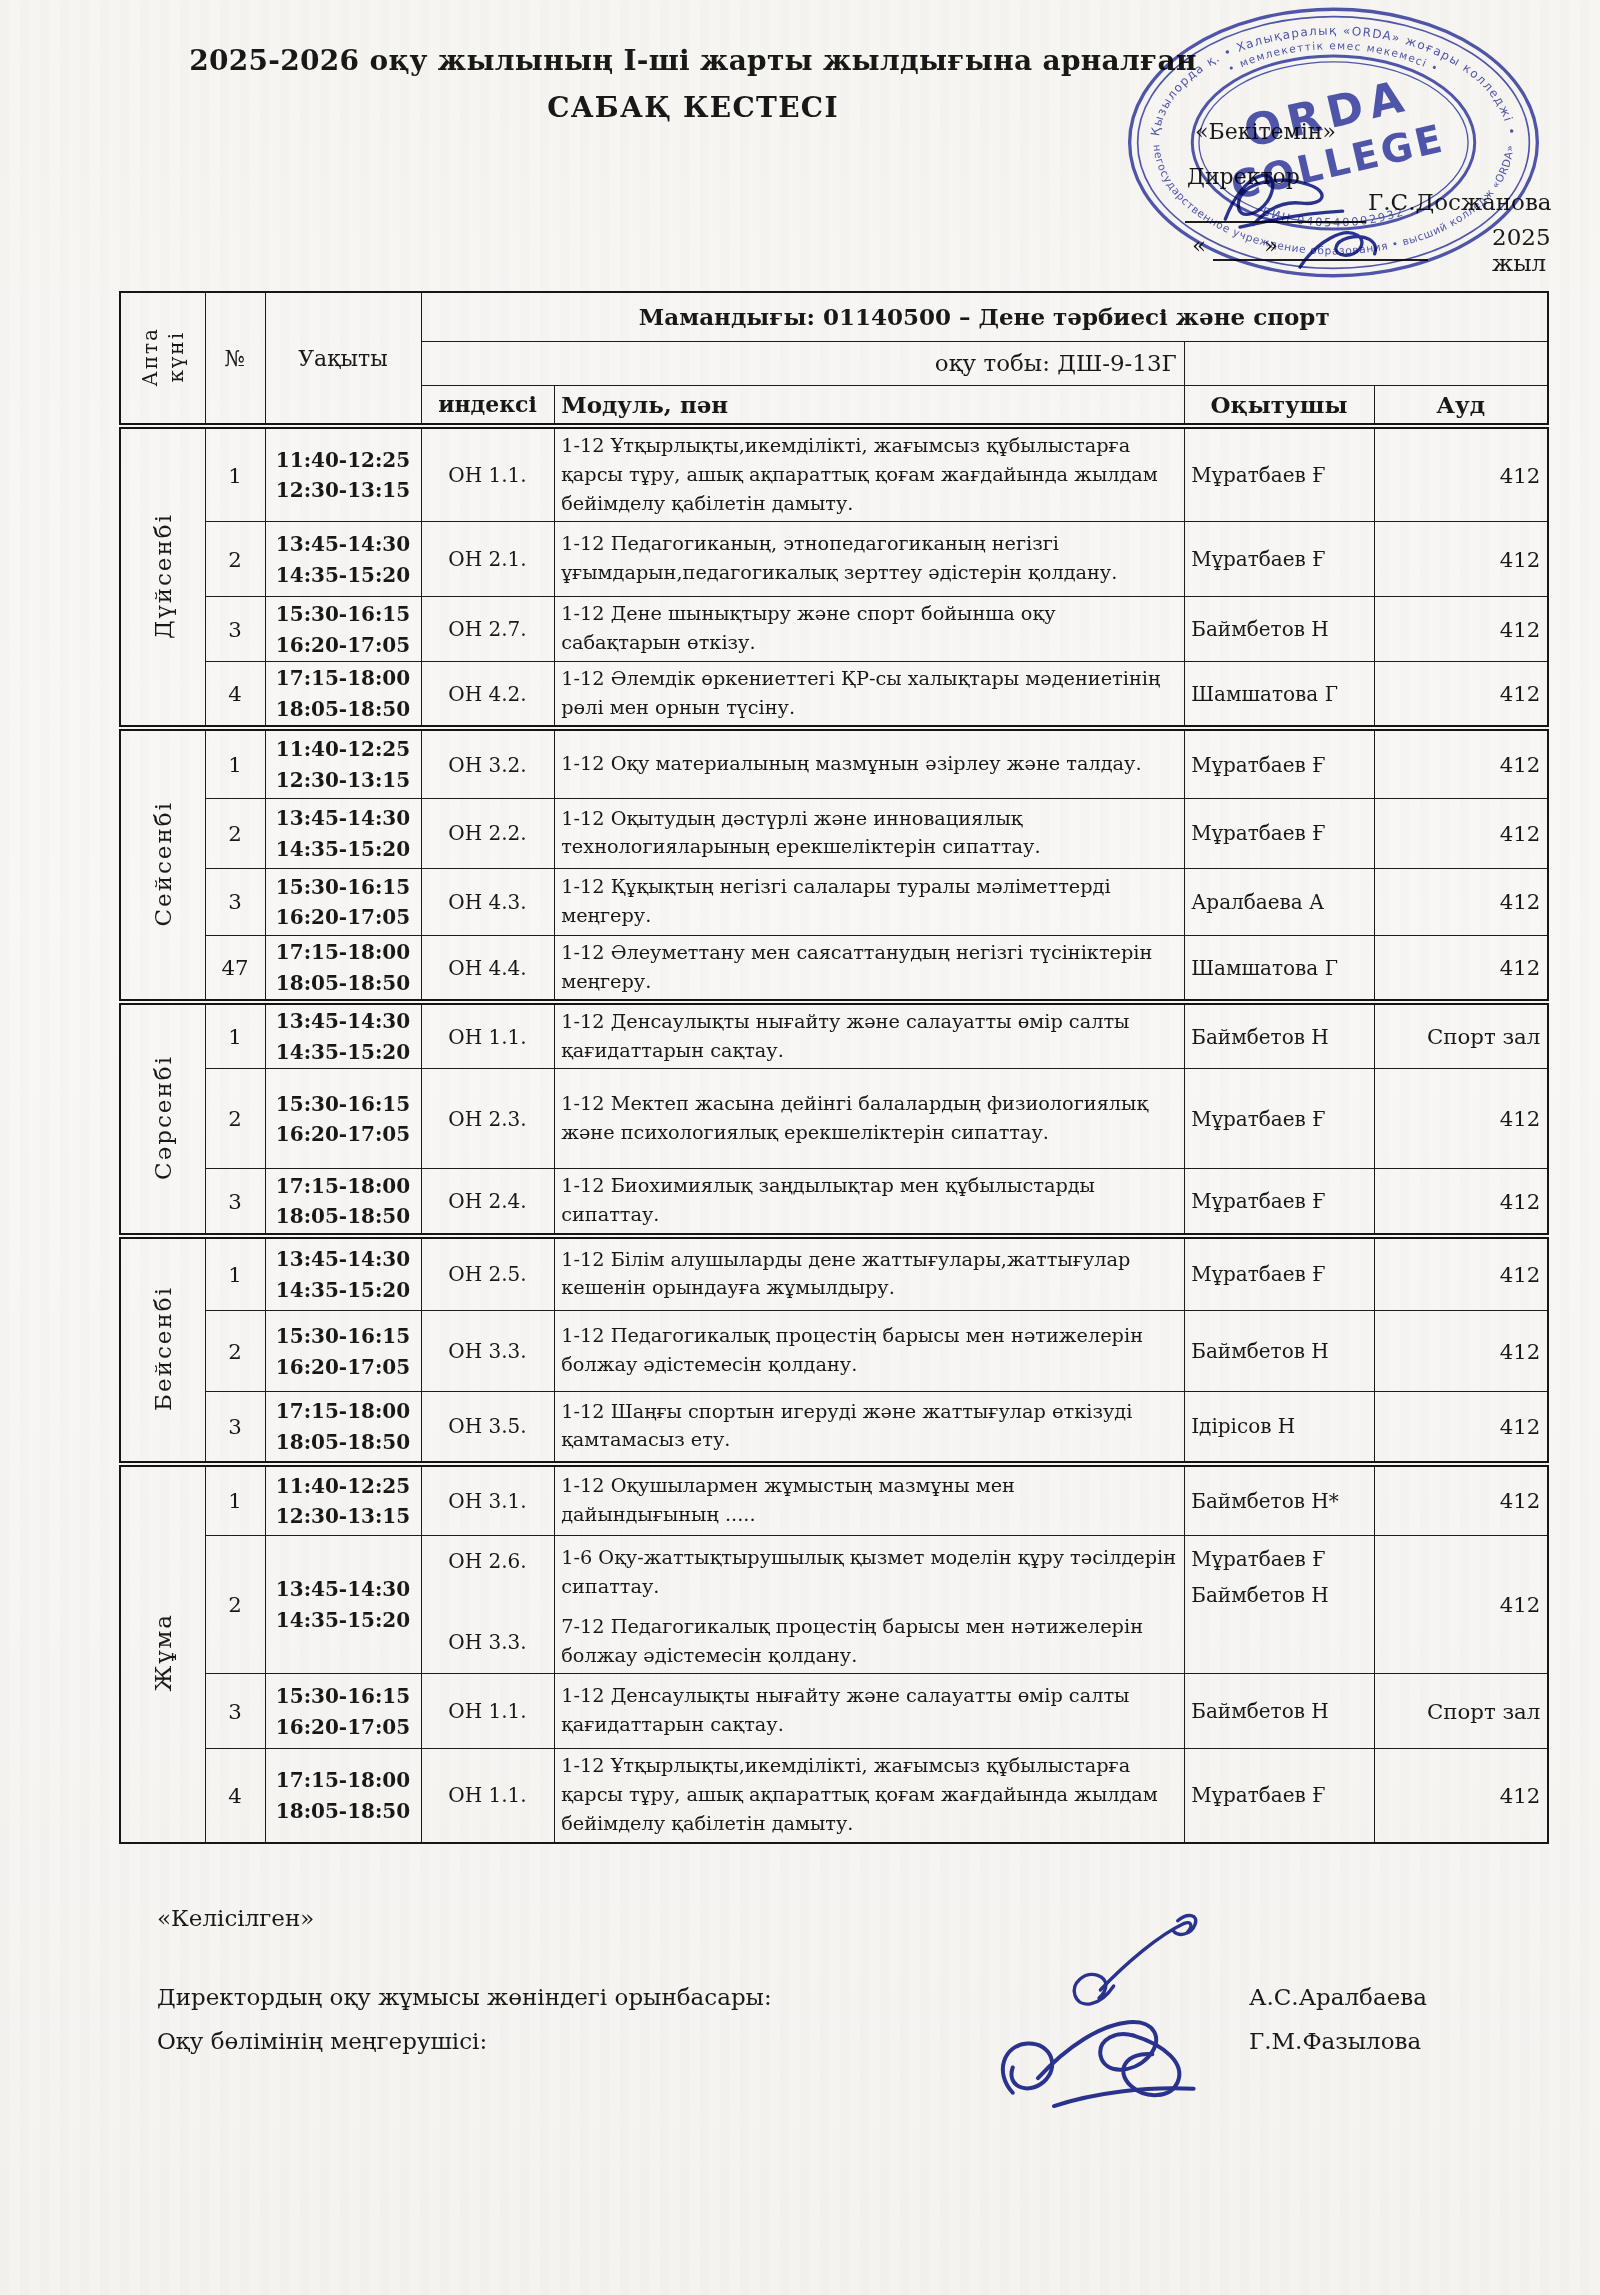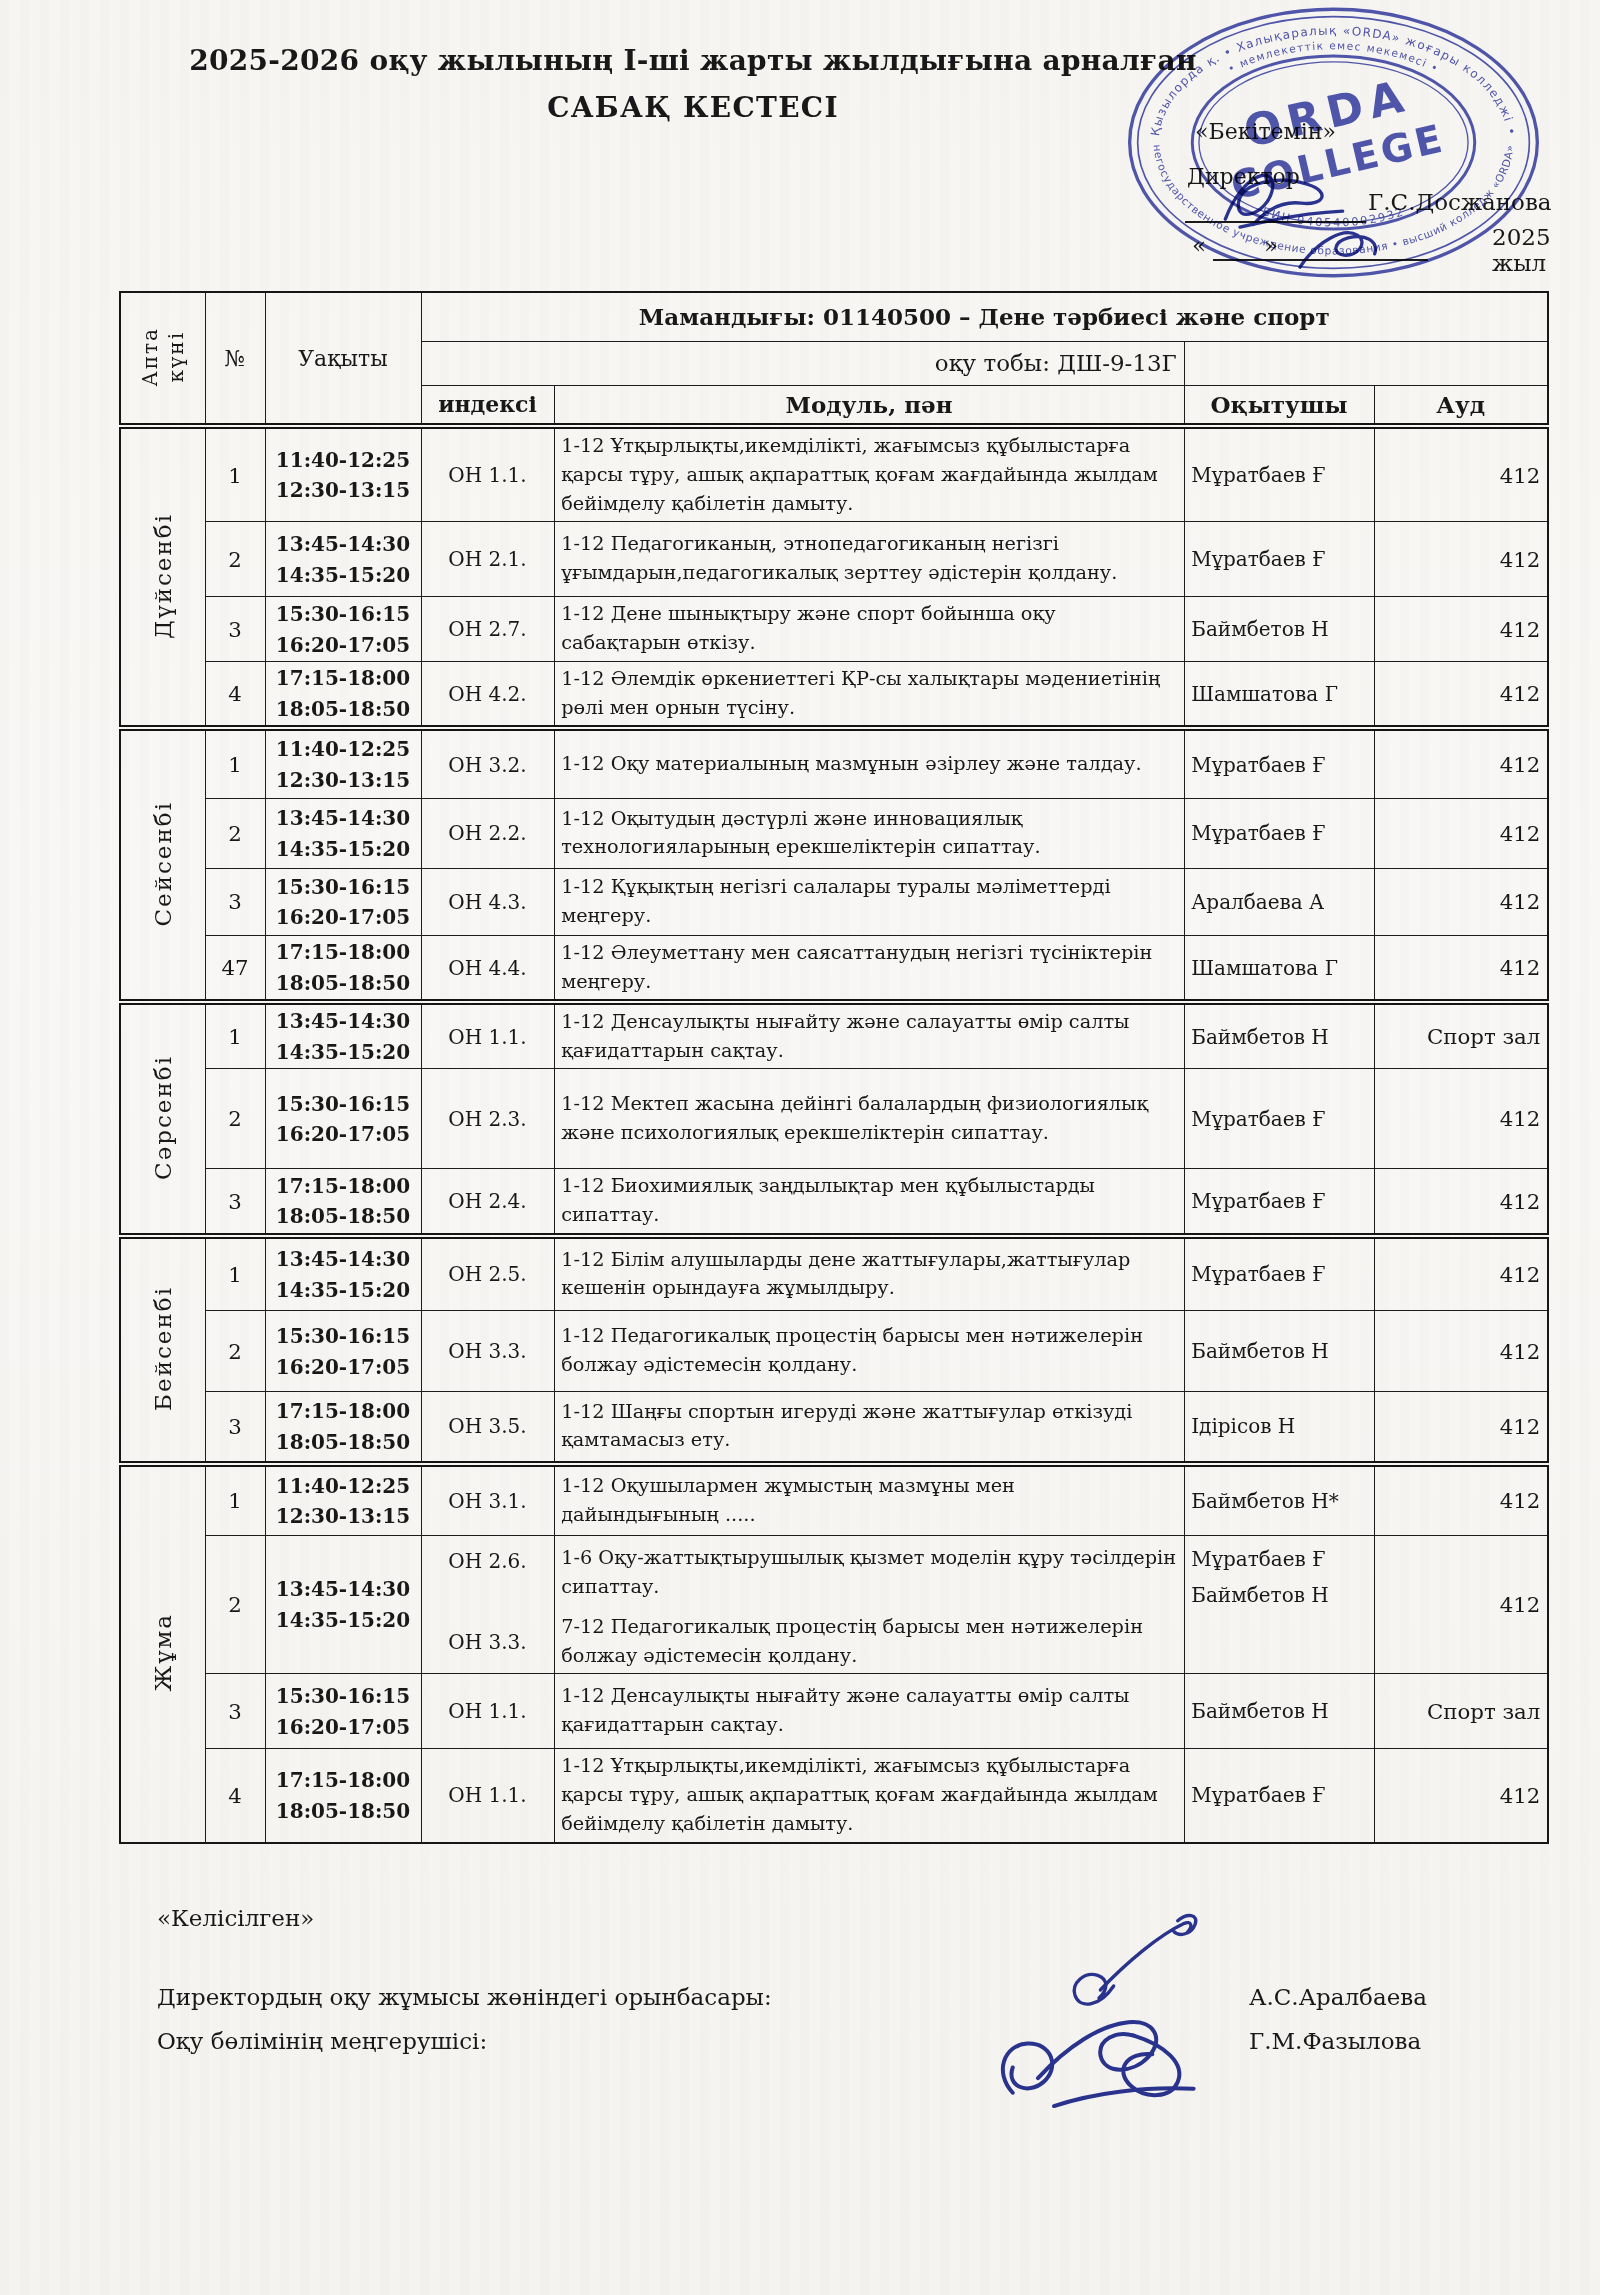--- a/index.html
+++ b/index.html
@@ -42,21 +42,21 @@
   tr.h3 td { border-bottom:6px double #141414; }
 
   td.c-day { text-align:center; padding:0; }
   .vtext { display:inline-block; writing-mode:vertical-rl; transform:rotate(180deg);
            font-size:23px; letter-spacing:2px; white-space:pre-line; line-height:1.15; }
   .vtext.hdr-day { font-size:20px; line-height:1.3; }
 
   td.c-spec  { text-align:center; font-weight:bold; font-size:23px; }
   td.c-group { text-align:right; font-weight:normal; font-size:23px; }
   td.c-indexh{ text-align:center; font-weight:bold; font-size:22px; }
-  td.c-modh  { text-align:center; font-weight:bold; font-size:23px; }
+  td.c-modh  { font-weight:bold; font-size:23px; }
   td.c-teachh{ text-align:center; font-weight:bold; font-size:23px; }
   td.c-roomh { text-align:center; font-weight:bold; font-size:23px; }
   td.c-numh, td.c-timeh { text-align:center; font-size:22px; }
 
   td.c-num   { text-align:center; font-size:21.3px; }
   td.c-time  { text-align:center; font-weight:bold; font-size:20px; }
   td.c-time .time-line + .time-line { margin-top:6.7px; }
   td.c-index { text-align:center; font-size:20px; }
   td.c-index.multi { vertical-align:top; padding-top:13.3px; }
   td.c-index.multi .index-part + .index-part { margin-top:57px; }

